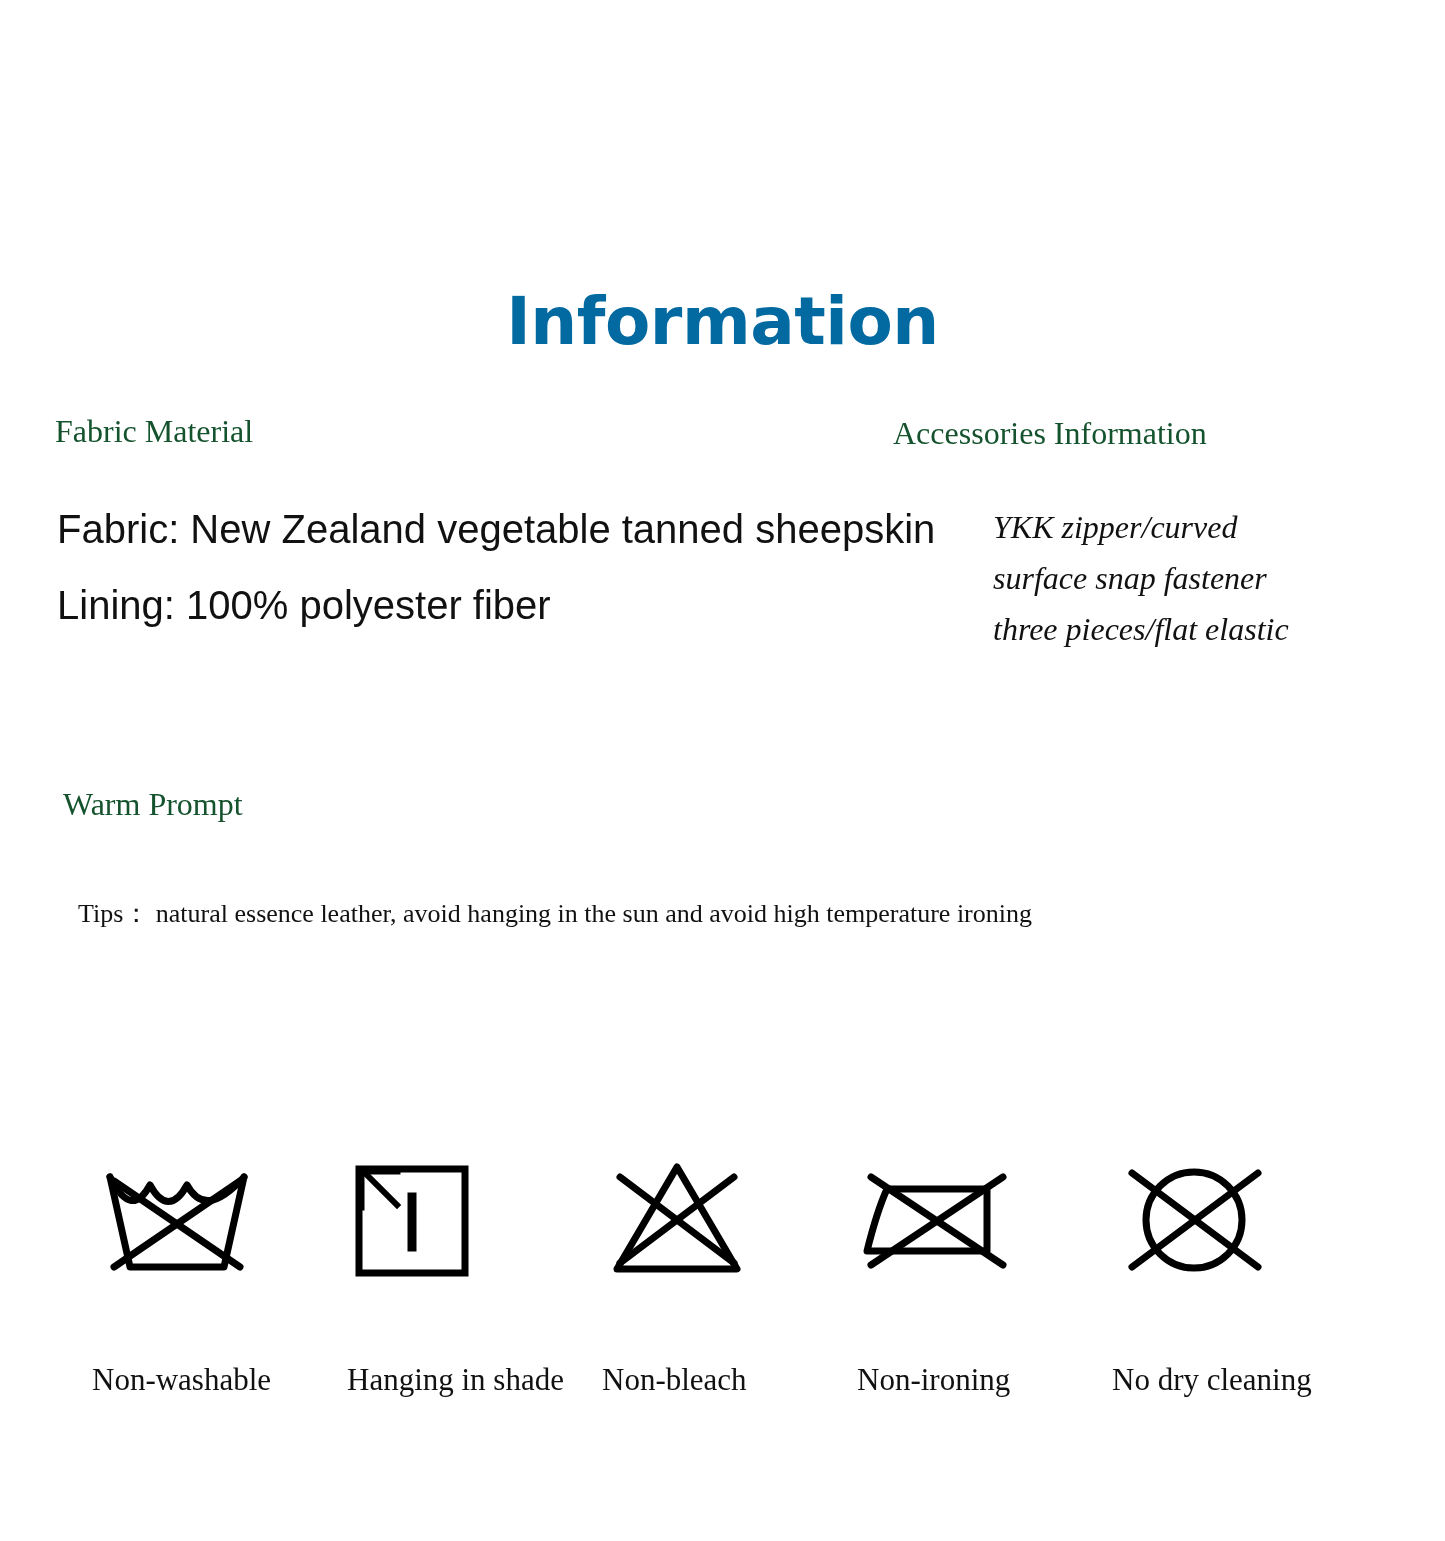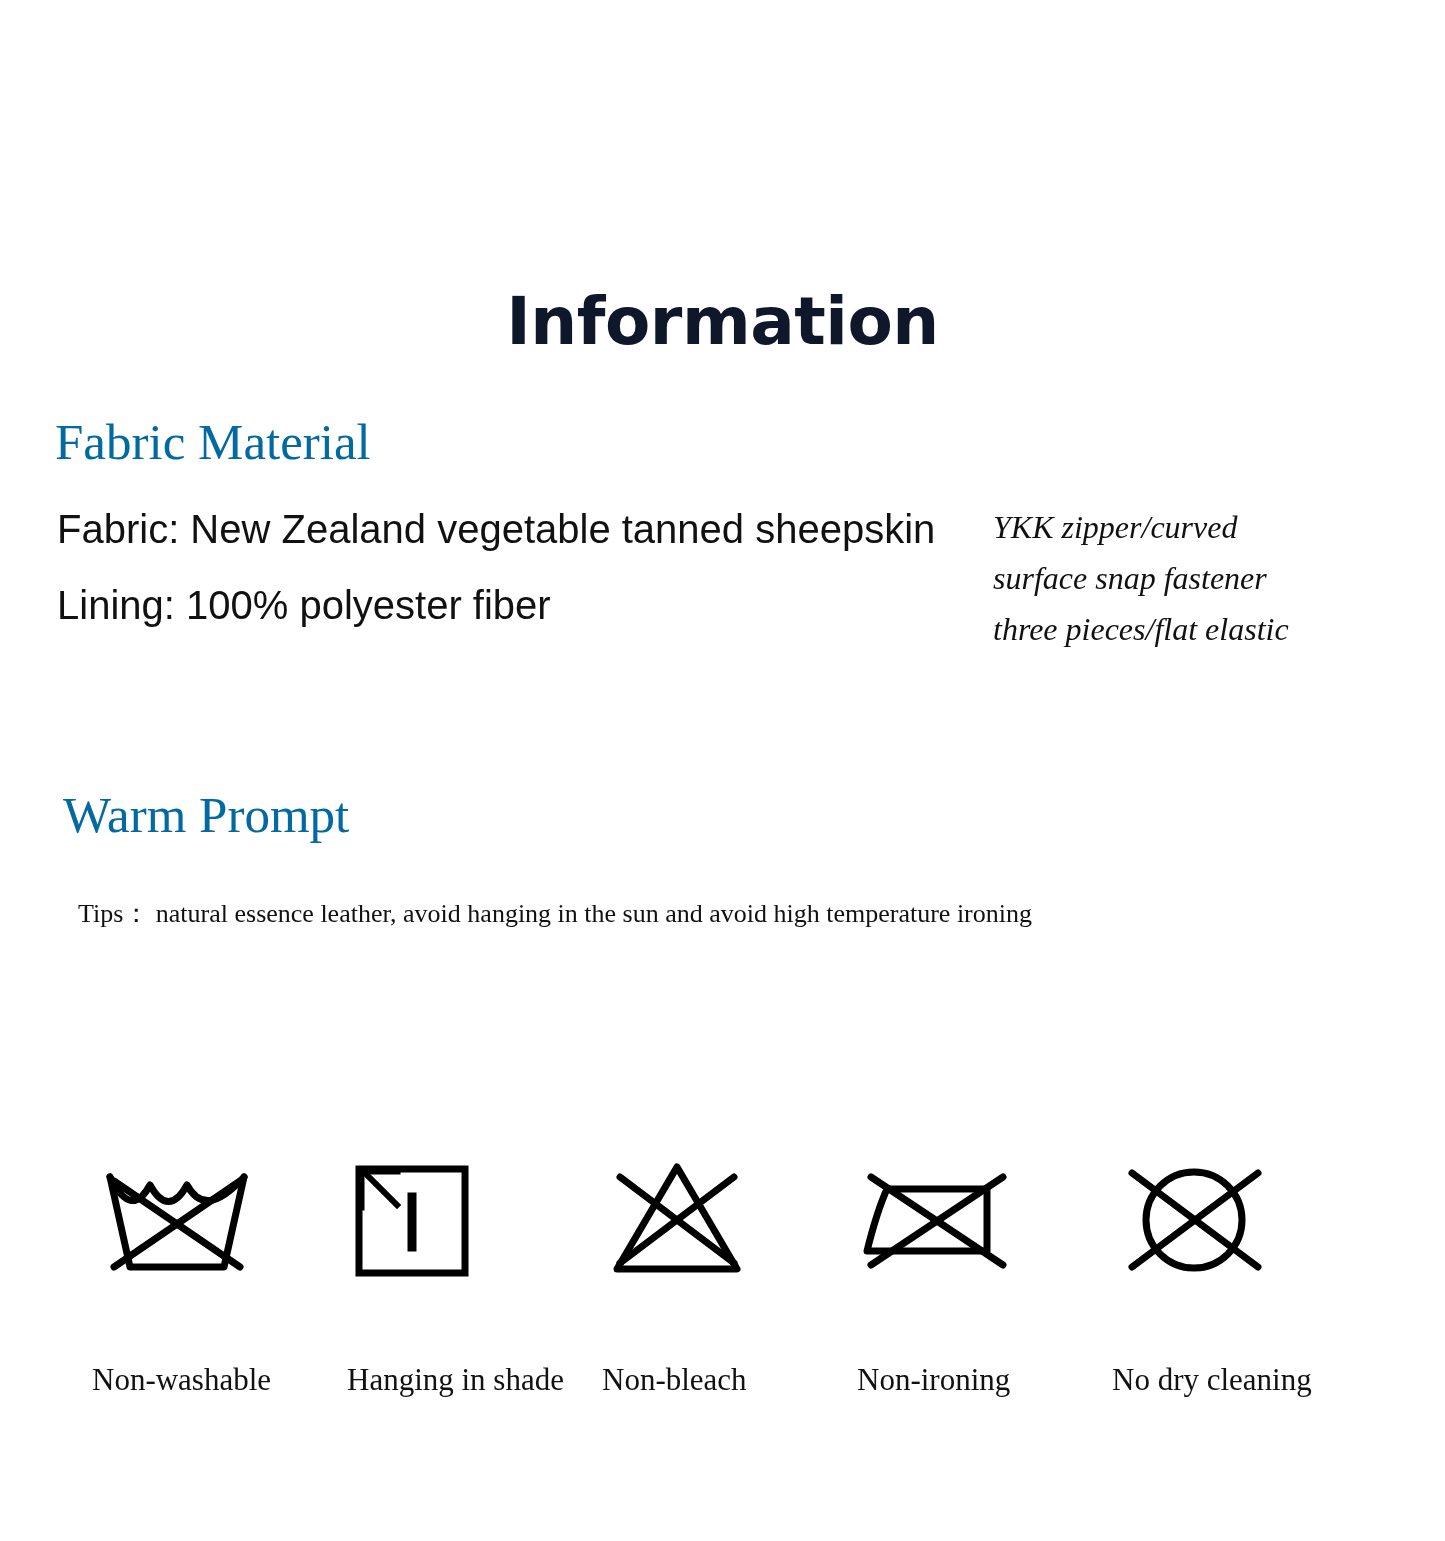--- a/index.html
+++ b/index.html
@@ -24,29 +24,29 @@
   .title {
     position: absolute;
     top: 283px;
     left: 0;
     width: 100%;
     text-align: center;
     font-family: "DejaVu Sans", sans-serif;
     font-weight: bold;
     font-size: 66px;
     letter-spacing: -0.5px;
-    color: #0f172a;
+    color: #0369a1;
   }
 
   
   .h2 {
     position: absolute;
     font-family: "Liberation Serif", serif;
-    font-size: 51px;
-    color: #0369a1;
+    font-size: 32px;
+    color: #14532d;
     white-space: nowrap;
   }
   #fabric-heading { top: 413px; left: 55px; }
   #accessories-heading { top: 415px; left: 893px; }
   #warm-heading { top: 786px; left: 55px; margin-left: 8px; }
 
   
   .body-line {
     position: absolute;
     font-family: Liberation Sans, sans-serif;
@@ -117,20 +117,21 @@
 <body>
 
 <div class="page">
 
   <div class="title">Information</div>
 
   <div class="h2" id="fabric-heading">Fabric Material</div>
   <div class="body-line" id="fabric-line-1">Fabric: New Zealand vegetable tanned sheepskin</div>
   <div class="body-line" id="fabric-line-2">Lining: 100% polyester fiber</div>
 
+  <div class="h2" id="accessories-heading">Accessories Information</div>
   <div class="acc-block">
     <div>YKK zipper/curved</div>
     <div>surface snap fastener</div>
     <div>three pieces/flat elastic</div>
   </div>
 
   <div class="h2" id="warm-heading">Warm Prompt</div>
   <div class="tips">Tips： natural essence leather, avoid hanging in the sun and avoid high temperature ironing</div>
 
   <div class="symbols">

